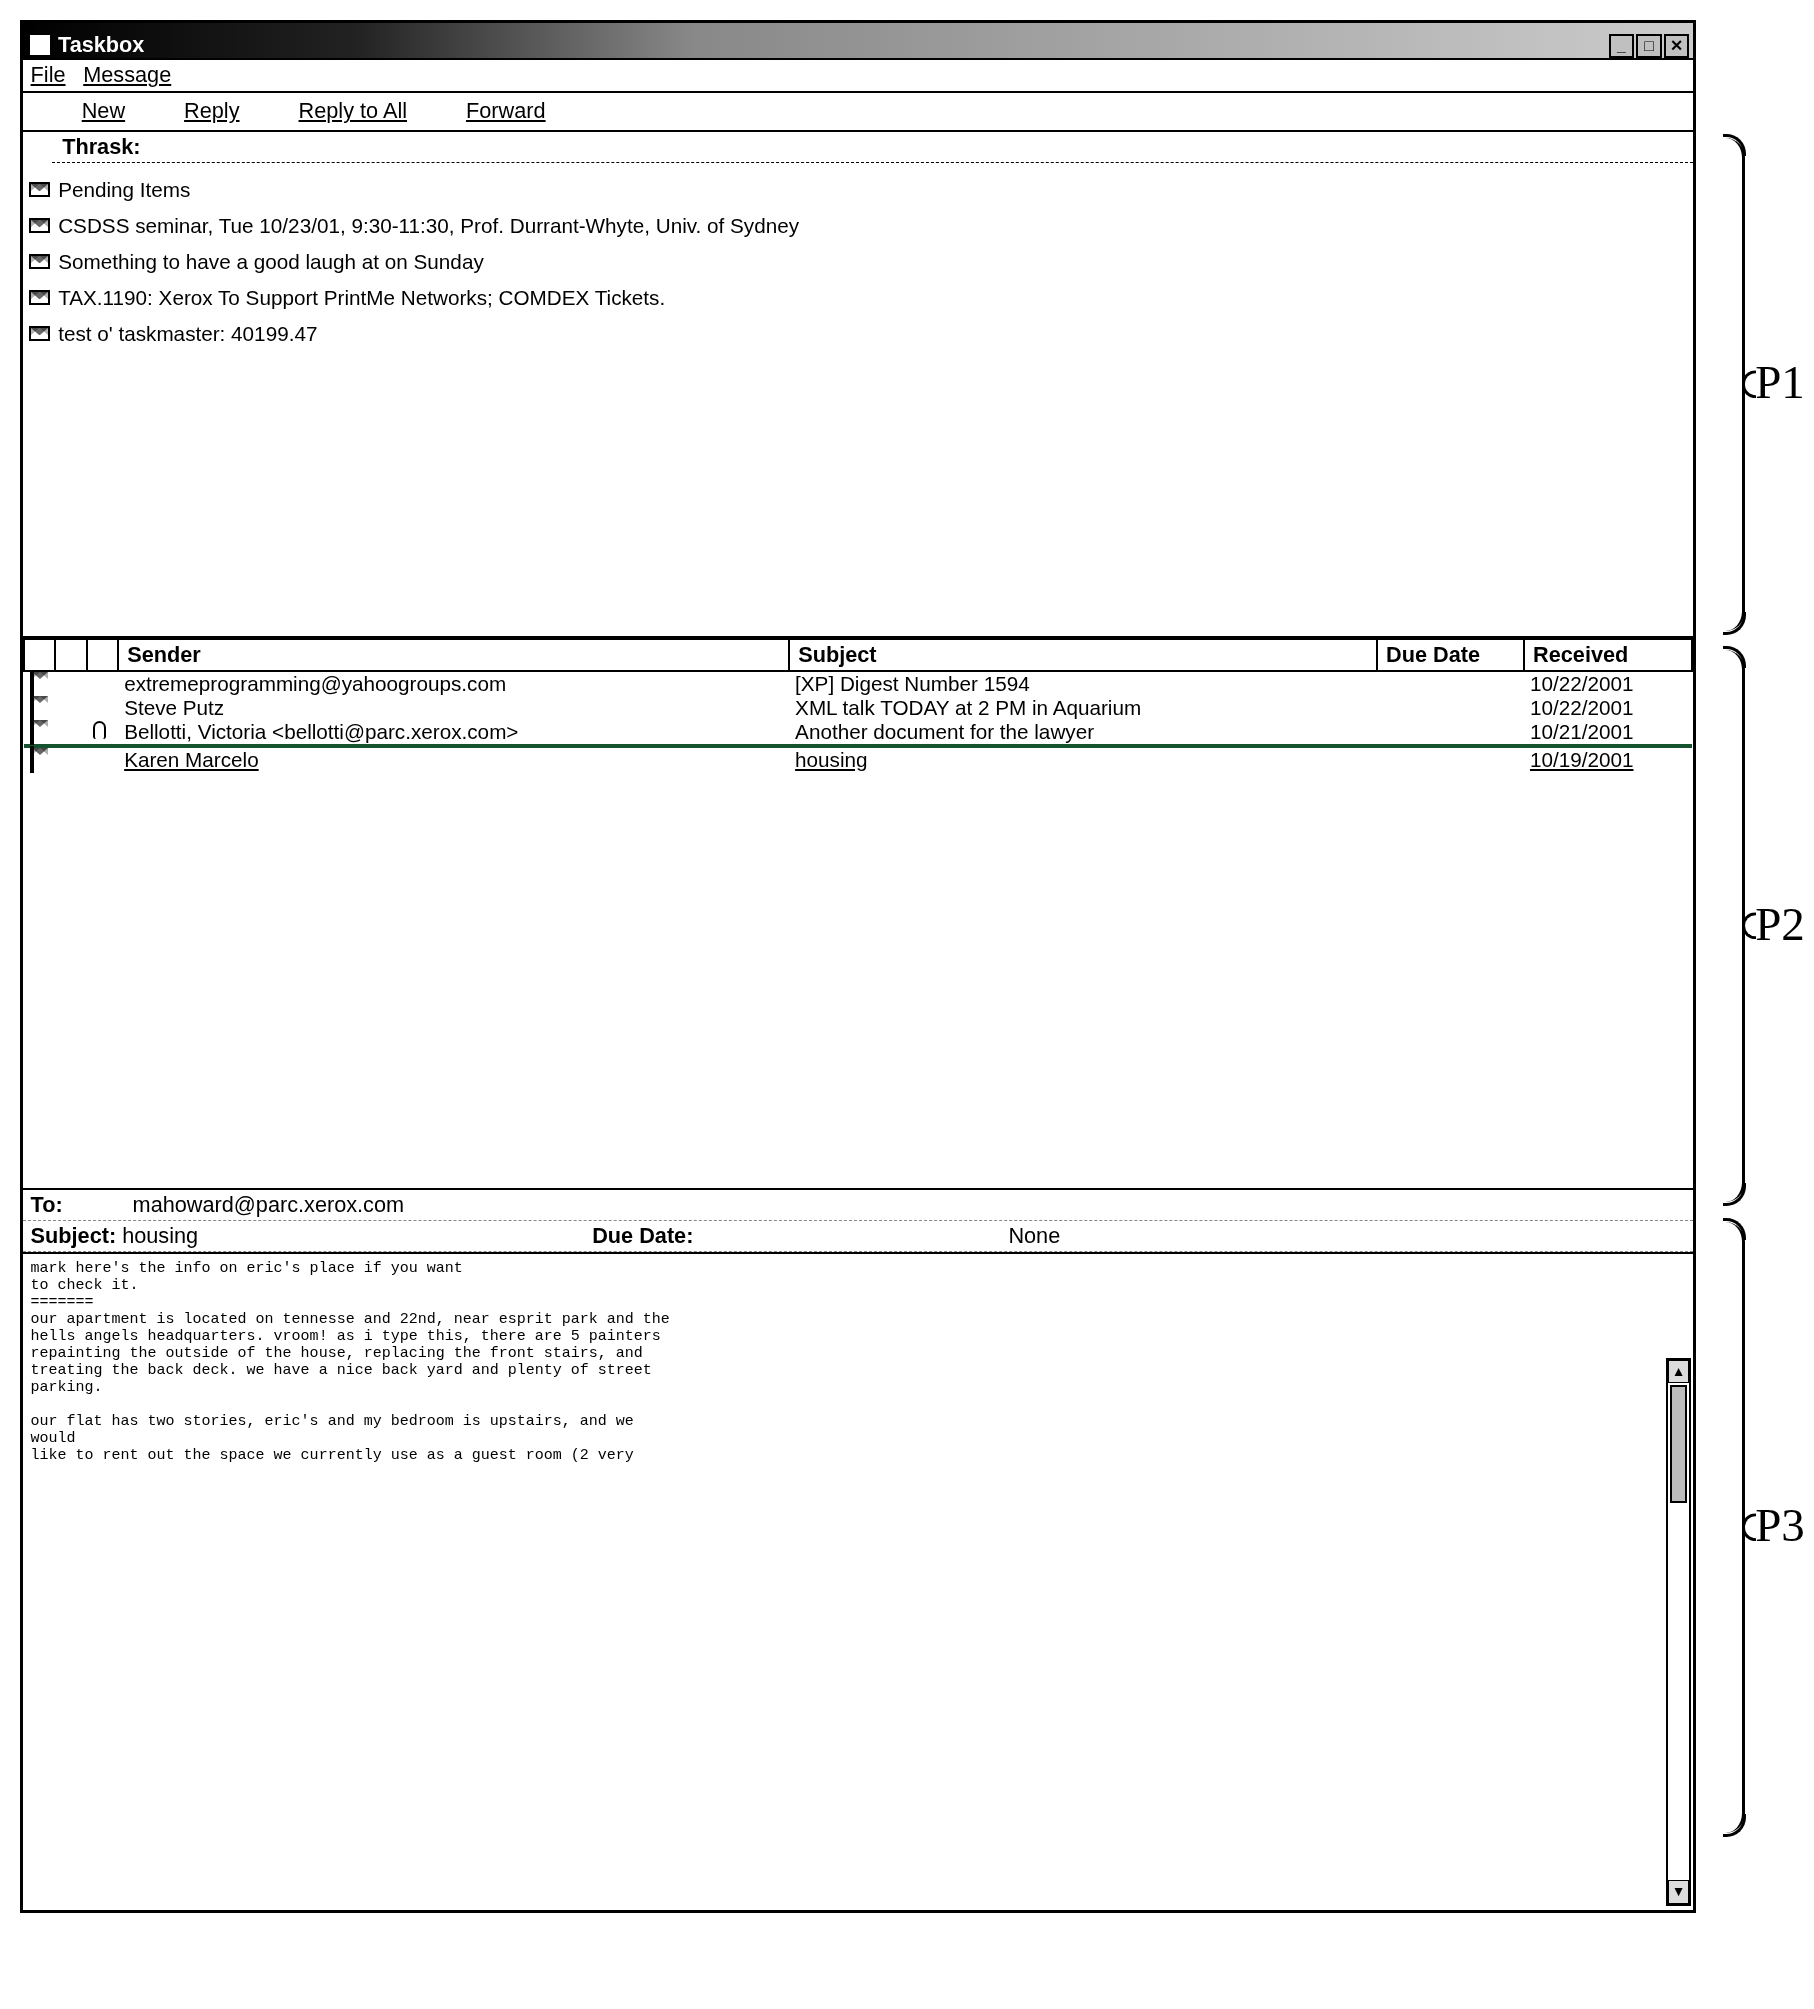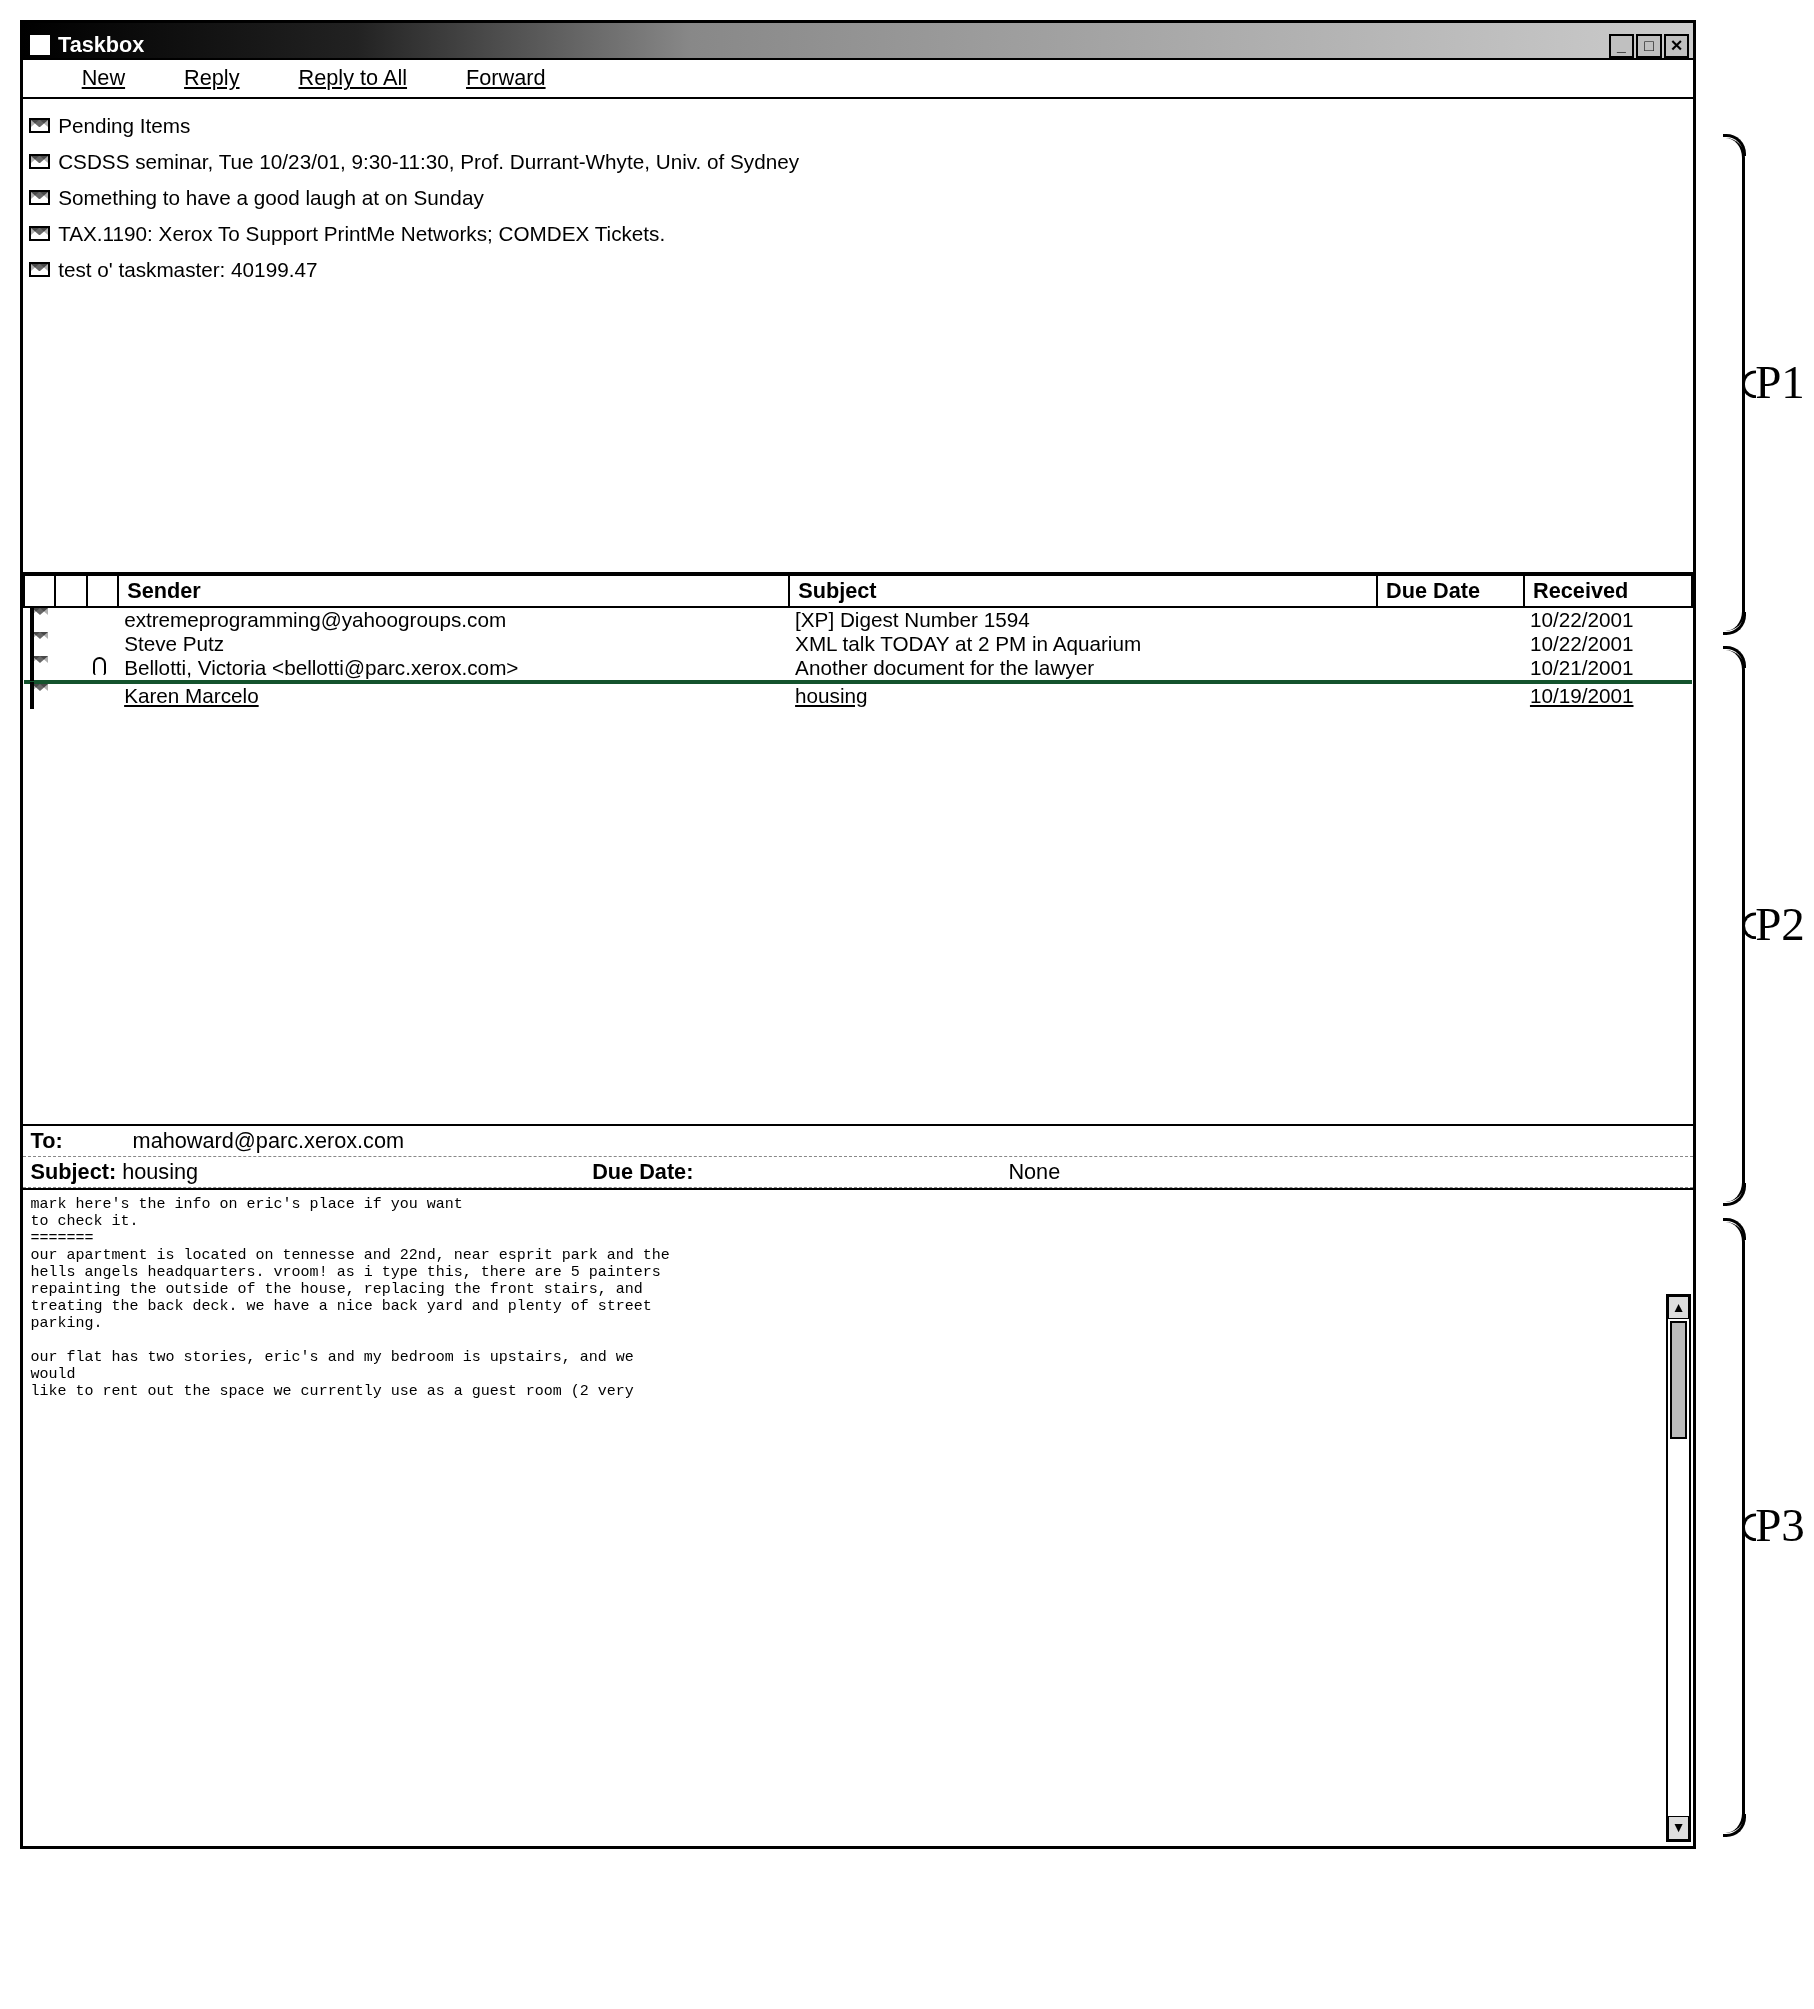--- a/index.html
+++ b/index.html
@@ -220,29 +220,34 @@
         <span class="title-icon"></span>
         <span>Taskbox</span>
       </div>
       <div class="win-controls">
         <div class="win-btn">_</div>
         <div class="win-btn">□</div>
         <div class="win-btn">✕</div>
       </div>
     </div>
 
+    <div class="menubar">
+      <span class="menu-item">File</span>
+      <span class="menu-item">Message</span>
+    </div>
 
     <div class="toolbar">
       <span class="tool-btn">New</span>
       <span class="tool-btn">Reply</span>
       <span class="tool-btn">Reply to All</span>
       <span class="tool-btn">Forward</span>
     </div>
 
     <div class="pane">
+      <div class="thrask-header">Thrask:</div>
       <div class="thrask-list">
         <div class="thrask-row">
           <span class="mail-icon"></span>
           <span>Pending Items</span>
         </div>
         <div class="thrask-row">
           <span class="mail-icon"></span>
           <span>CSDSS seminar, Tue 10/23/01, 9:30-11:30, Prof. Durrant-Whyte, Univ. of Sydney</span>
         </div>
         <div class="thrask-row">

